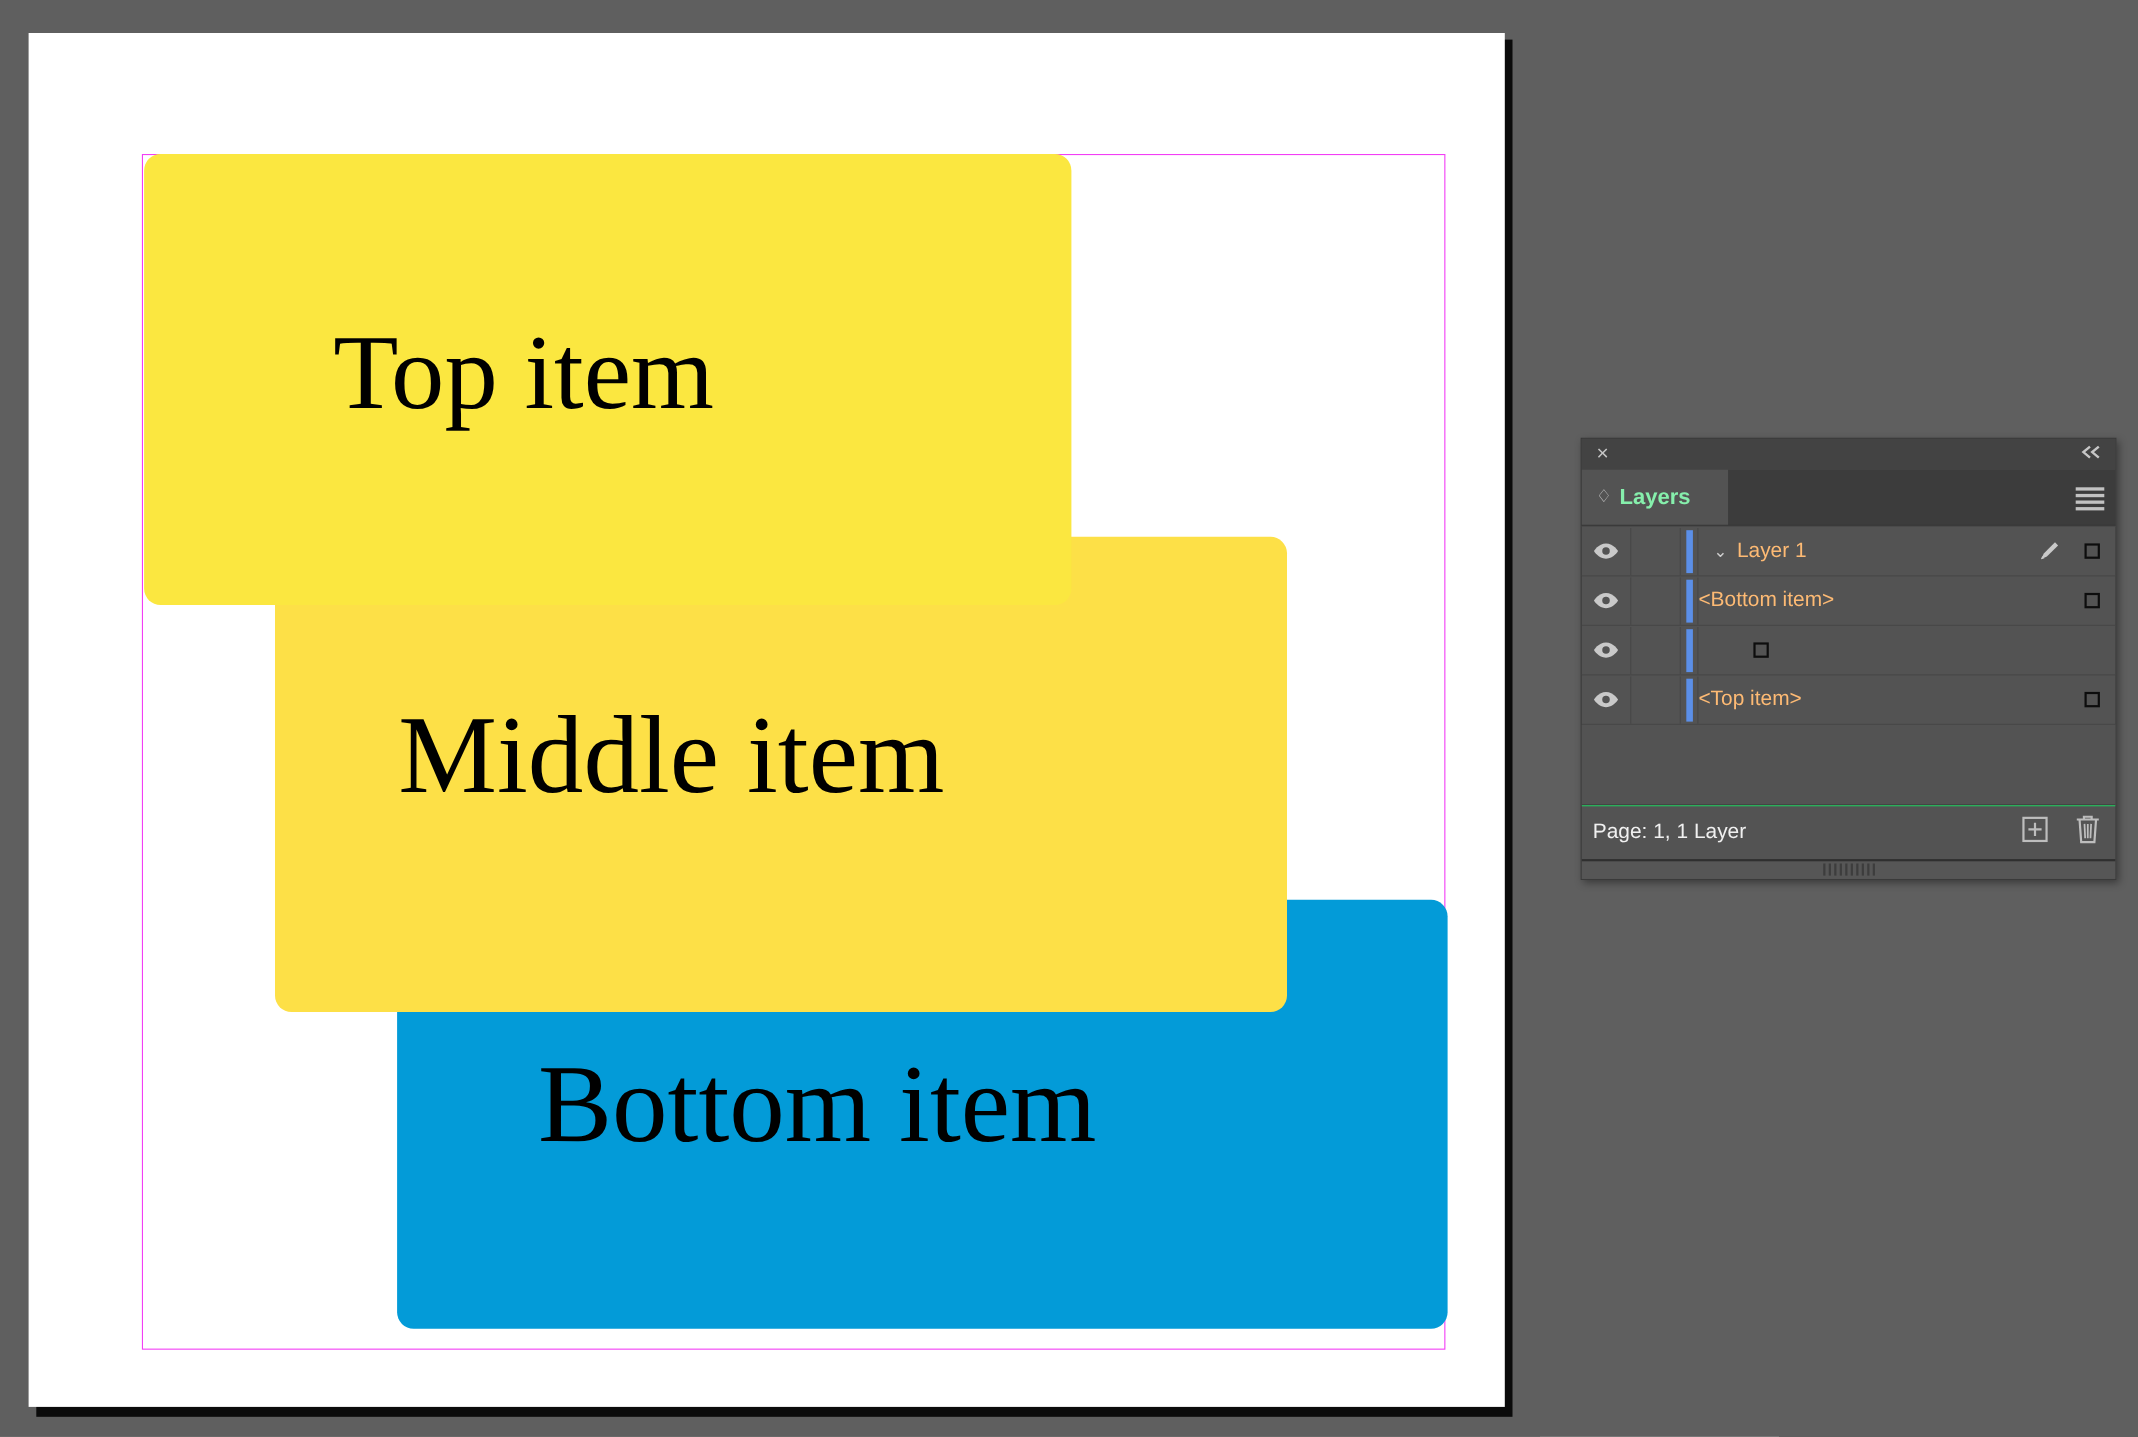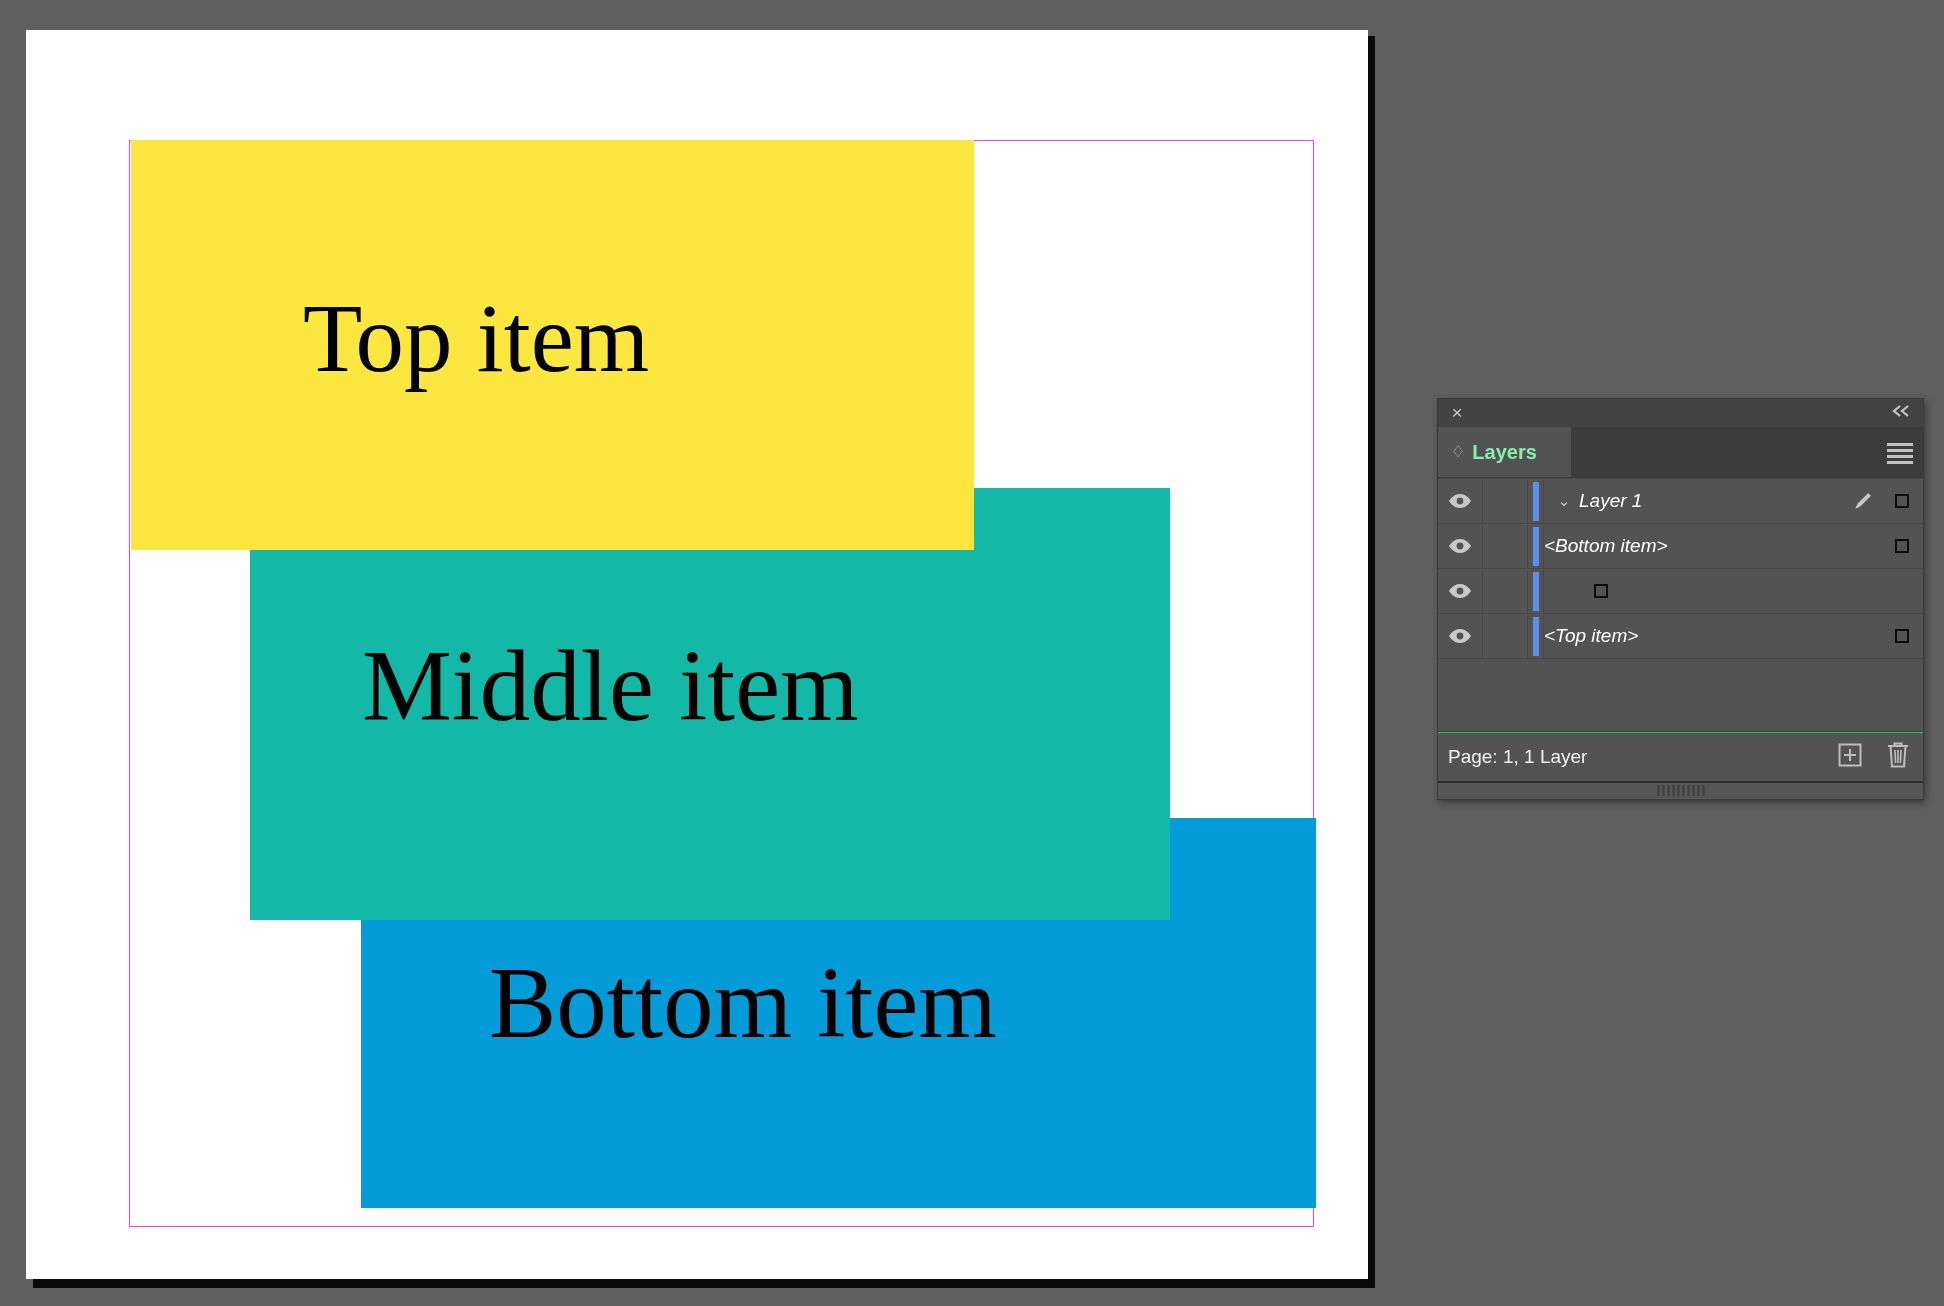--- a/index.html
+++ b/index.html
@@ -41,20 +41,21 @@
     width: 1185px; height: 1087px;
     border: 1px solid #f23ef5;
     box-sizing: border-box;
     pointer-events: none;
   }
 
   .art-item {
     position: absolute;
     box-sizing: border-box;
     display: block;
+    border-radius: 15px;
   }
   .art-label {
     position: absolute;
     font-family: "Liberation Serif", "DejaVu Serif", serif;
     color: #000000;
     white-space: nowrap;
     font-weight: 400;
   }
 
   #item-top {
@@ -219,24 +220,23 @@
   }
   .disclosure {
     width: 26px;
     margin-left: 7px;
     color: #cfcfcf;
     font-size: 15px;
     text-align: center;
     cursor: pointer;
   }
   .layer-name {
-    color: #ffffff;
+    color: #fdba74;
     font-size: 19px;
     white-space: nowrap;
-    font-style: italic;
   }
   .row-layer .layer-name { margin-left: 2px; }
   .row-child .layer-name { }
   .col-pen {
     width: 36px;
     display: flex;
     align-items: center;
     justify-content: center;
     flex: 0 0 36px;
   }
@@ -316,21 +316,21 @@
   <div id="page-shadow"></div>
 
   <div id="page">
 
     <div id="margin-guide" style="border-color: rgb(242, 62, 245);"></div>
 
     <div class="art-item" id="item-bottom" style="background: rgb(3, 155, 216);">
       <span class="art-label" id="label-bottom">Bottom item</span>
     </div>
 
-    <div class="art-item" id="item-middle" style="background: #14b8a6;">
+    <div class="art-item" id="item-middle" style="background: #fde047;">
       <span class="art-label" id="label-middle">Middle item</span>
     </div>
 
     <div class="art-item" id="item-top" style="background: rgb(251, 231, 64);">
       <span class="art-label" id="label-top">Top item</span>
     </div>
 
   </div>
 </div>
 

